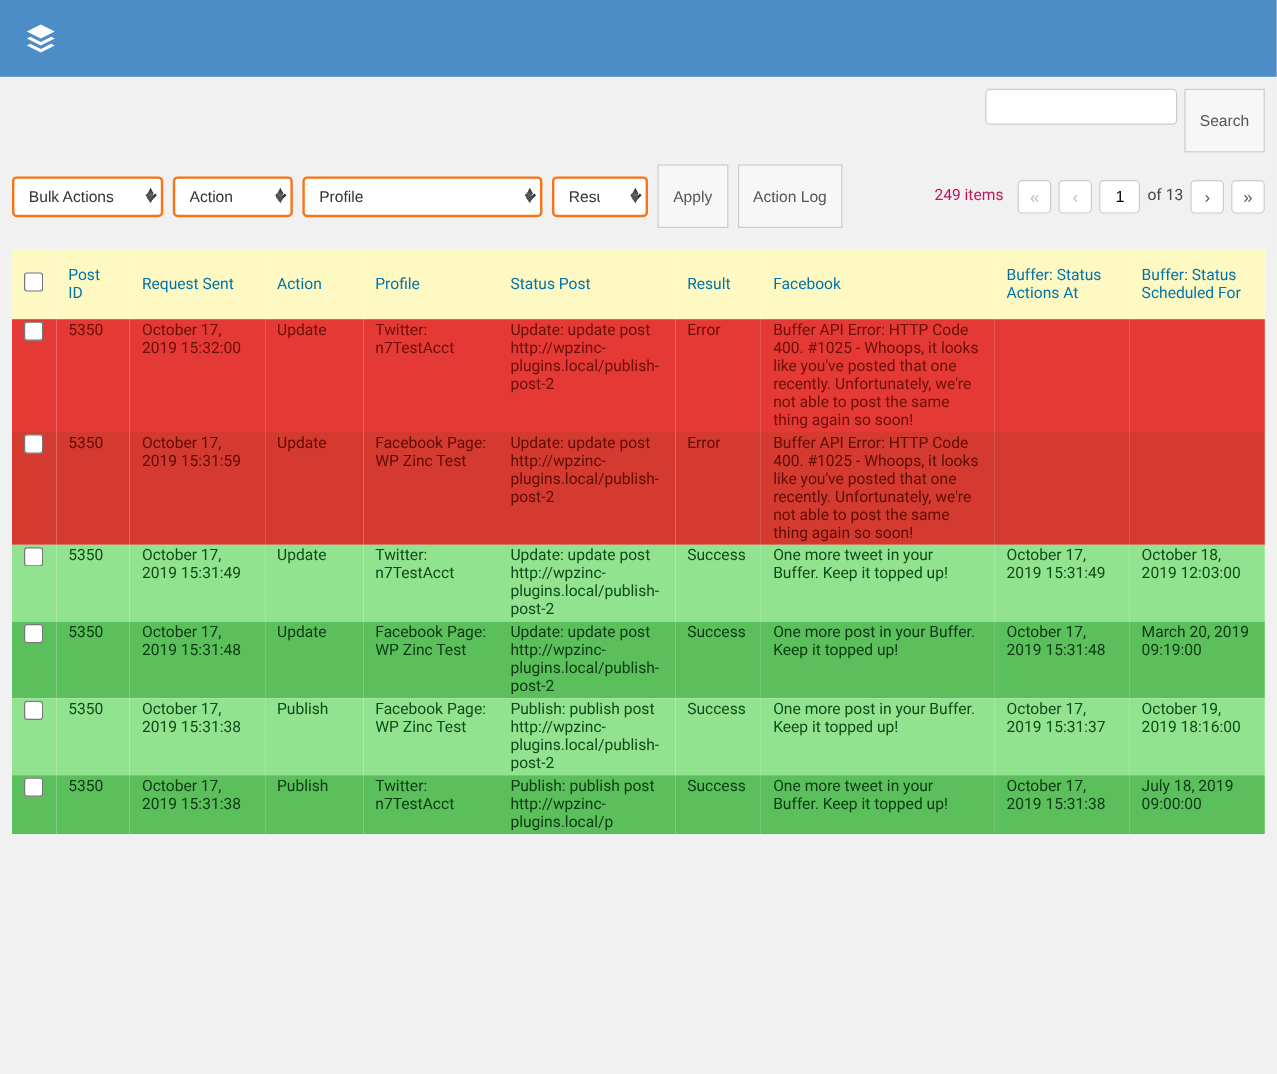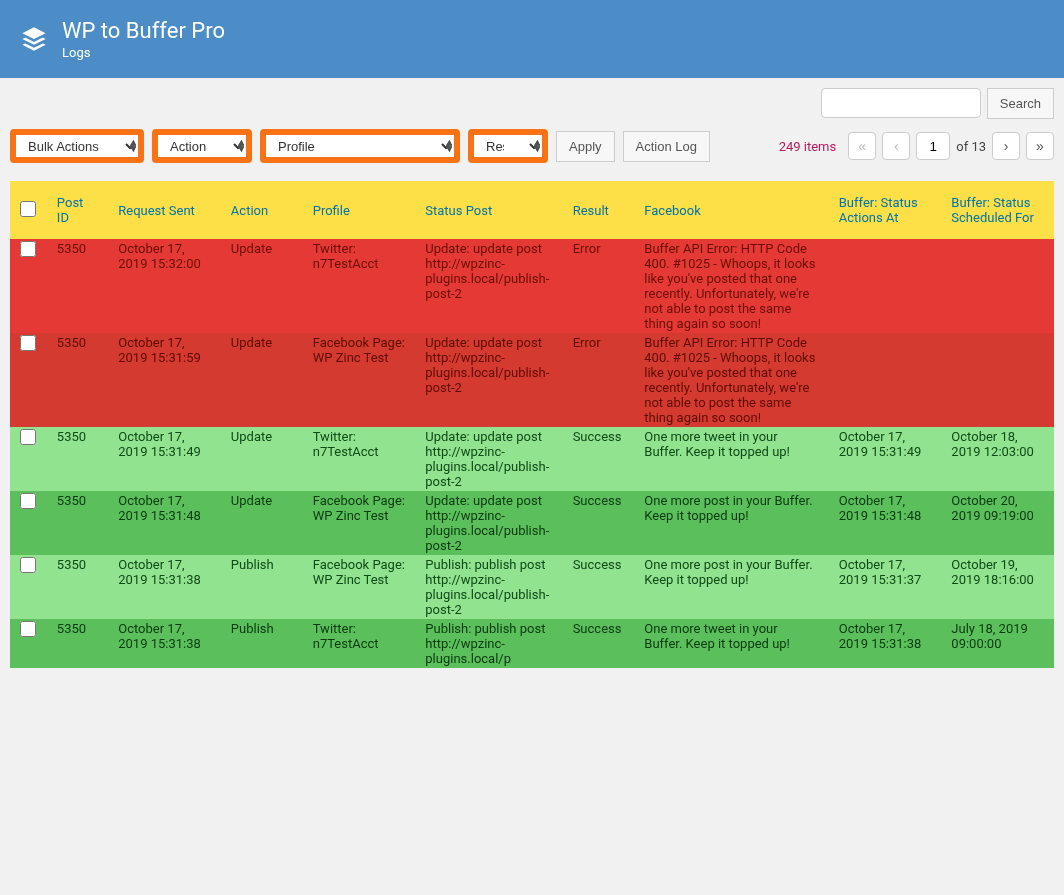--- a/index.html
+++ b/index.html
@@ -6,40 +6,40 @@
 body { font-family: -apple-system, BlinkMacSystemFont, "Segoe UI", Roboto, sans-serif; font-size: 13px; color: #444; background: #f1f1f1; }
 
 .header-bar { background: #4c8cc7; color: #fff; padding: 18px 20px; display: flex; align-items: center; gap: 14px; }
 .logo-icon { width: 28px; height: 28px; }
 .header-text h1 { font-size: 22px; font-weight: 400; margin-bottom: 2px; }
 .header-text .sub { font-size: 13px; }
 
 .toolbar-area { padding: 10px; }
 .search-row { display: flex; justify-content: flex-end; gap: 6px; margin-bottom: 10px; }
 .search-row input[type="text"] { width: 160px; height: 30px; border: 1px solid #ccc; border-radius: 4px; padding: 0 6px; background: #fff; }
-.btn { background: #f7f7f7; border: 1px solid #ccc; border-radius: 0; padding: 7px 12px; font-size: 13px; cursor: pointer; color: #555; }
+.btn { background: #f7f7f7; border: 1px solid #ccc; border-radius: 0; padding: 18px 12px; font-size: 13px; cursor: pointer; color: #555; }
 
 .controls-row { display: flex; align-items: center; gap: 8px; flex-wrap: wrap; }
 .controls-row .left { display: flex; gap: 8px; align-items: center; }
 .controls-row .right { margin-left: auto; display: flex; align-items: center; gap: 8px; }
-select { height: 34px; border: 6px solid #f97316; border-radius: 4px; background: #fff; padding: 0 22px 0 8px; font-size: 13px; color: #333; }
+select { height: 34px; border: 2px solid #f97316; border-radius: 4px; background: #fff; padding: 0 22px 0 8px; font-size: 13px; color: #333; }
 .select-wrap { position: relative; display: inline-block; }
 .select-wrap::after { content: ""; position: absolute; right: 8px; top: 50%; transform: translateY(-50%); width: 6px; height: 10px; pointer-events: none;
   background: linear-gradient(#555,#555); clip-path: polygon(0 40%, 50% 0, 100% 40%, 100% 60%, 50% 100%, 0 60%); opacity: .9;}
 .select-arrows { position: absolute; right: 6px; top: 50%; transform: translateY(-50%); pointer-events: none; font-size: 9px; line-height: 7px; color: #333; }
 
 .pagination { display: flex; align-items: center; gap: 6px; }
 .items-count { color: #be185d; margin-right: 4px; }
 .page-btn { width: 28px; height: 28px; border: 1px solid #ccc; border-radius: 4px; background: #fff; cursor: pointer; display: inline-flex; align-items: center; justify-content: center; color: #555; font-size: 14px; }
 .page-btn.disabled { color: #bbb; cursor: default; }
 .page-input { width: 34px; height: 28px; text-align: center; border: 1px solid #ccc; border-radius: 4px; }
 
 .table-wrap { margin: 8px 10px 0; }
 table { width: 100%; border-collapse: collapse; background: #fff; }
-thead th { text-align: left; padding: 14px 10px; color: #0073aa; font-weight: 400; font-size: 13px; background: #fde047; }
+thead th { text-align: left; padding: 14px 10px; color: #0073aa; font-weight: 400; font-size: 13px; background: #fef9c3; }
 thead th:first-child { width: 36px; }
 thead th a { color: #0073aa; text-decoration: none; }
 
 tbody td { padding: 2px 10px; vertical-align: top; font-size: 13px; }
 
 .row-error-1 td { background: #e53935; color: #6b0f07; }
 .row-error-2 td { background: #d43a2f; color: #5f0d04; }
 .row-success-1 td { background: #92e38f; color: #0f4a19; }
 .row-success-2 td { background: #5bbf5b; color: #0c3a13; }
 .row-success-3 td { background: #92e38f; color: #0f4a19; }
@@ -59,24 +59,20 @@
 </style>
 </head>
 <body>
 
 <div class="header-bar">
   <span class="logo-icon">
     <svg viewBox="0 0 24 24" width="28" height="28" fill="#fff">
       <path d="M12 2 2 7l10 5 10-5-10-5zm-10 10 10 5 10-5-2.5-1.25L12 14.5 4.5 10.75 2 12zm0 5 10 5 10-5-2.5-1.25L12 19.5 4.5 15.75 2 17z"></path>
     </svg>
   </span>
-  <div class="header-text">
-    <h1>WP to Buffer Pro</h1>
-    <div class="sub">Logs</div>
-  </div>
 </div>
 
 <div class="toolbar-area">
   <div class="search-row">
     <input type="text" style="">
     <button class="btn">Search</button>
   </div>
 
   <div class="controls-row">
     <div class="left">
@@ -177,21 +173,21 @@
         <tr class="row-success-2">
     <td><input type="checkbox" style=""></td>
     <td>5350</td>
     <td>October 17, 2019 15:31:48</td>
     <td>Update</td>
     <td>Facebook Page: WP Zinc Test</td>
     <td>Update: update post http://wpzinc-plugins.local/publish-post-2</td>
     <td>Success</td>
     <td>One more post in your Buffer. Keep it topped up!</td>
     <td>October 17, 2019 15:31:48</td>
-    <td>October 20, 2019 09:19:00</td>
+    <td>March 20, 2019 09:19:00</td>
   </tr>
         <tr class="row-success-3">
     <td><input type="checkbox" style=""></td>
     <td>5350</td>
     <td>October 17, 2019 15:31:38</td>
     <td>Publish</td>
     <td>Facebook Page: WP Zinc Test</td>
     <td>Publish: publish post http://wpzinc-plugins.local/publish-post-2</td>
     <td>Success</td>
     <td>One more post in your Buffer. Keep it topped up!</td>

